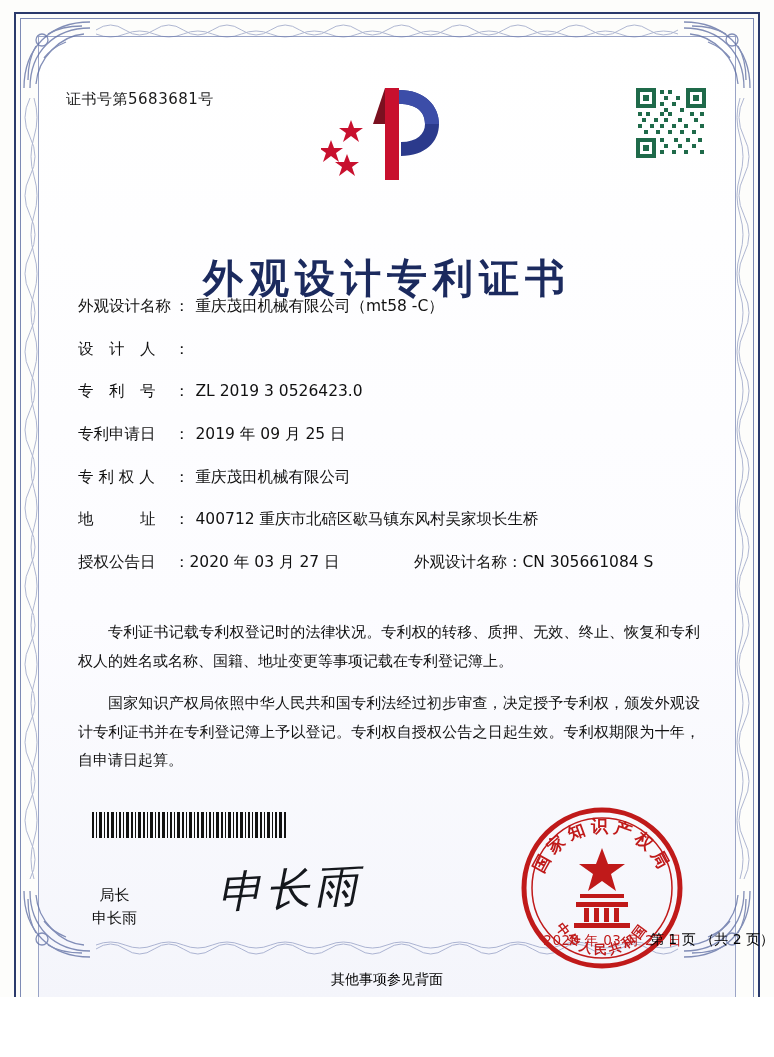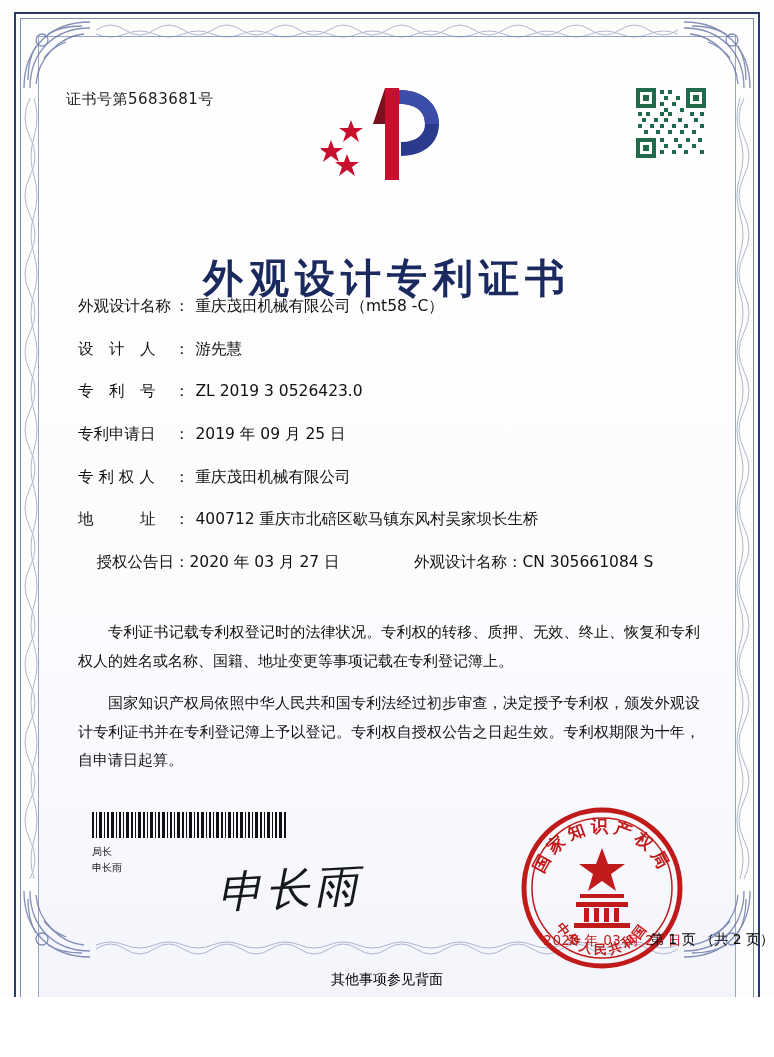--- a/index.html
+++ b/index.html
@@ -133,21 +133,21 @@
   }
   .field .colon { flex: 0 0 auto; padding-right: 6px; }
   .field .value { flex: 1 1 auto; }
 
   .field-row2 {
     display: flex;
     font-size: 15.5px;
     color: #111;
     margin-bottom: 16px;
   }
-  .field-row2 .half { display: flex; align-items: baseline; text-align: right; }
+  .field-row2 .half { display: flex; align-items: baseline; }
   .field-row2 .half.first { width: 336px; flex: 0 0 336px; }
   .field-row2 .half .label { width: 96px; flex: 0 0 96px; }
   .field-row2 .half.second .label { width: auto; flex: 0 0 auto; }
 
   
   .paras {
     position: absolute;
     left: 78px; right: 74px;
     top: 618px;
     font-size: 15px;
@@ -167,24 +167,25 @@
     top: 812px;
     width: 196px;
     height: 26px;
   }
   .barcode svg { display: block; width:100%; height:100%; }
 
   
   .sig-label {
     position: absolute;
     left: 92px;
-    top: 844px;
-    font-size: 10px;
+    top: 884px;
+    font-size: 15px;
     color: #111;
     line-height: 1.55;
+    text-align: center;
   }
   .signature {
     position: absolute;
     left: 218px;
     top: 860px;
     font-family: "DejaVu Serif", "Liberation Serif", serif;
     font-size: 44px;
     font-style: italic;
     color: #15181d;
     letter-spacing: 4px;
@@ -404,21 +405,20 @@
 
   <div class="fields">
     <div class="field">
       <span class="label">外观设计名称</span>
       <span class="colon">：</span>
       <span class="value">重庆茂田机械有限公司（mt58 -C）</span>
     </div>
     <div class="field">
       <span class="label">设　计　人</span>
       <span class="colon">：</span>
-      <span class="value">游先慧</span>
     </div>
     <div class="field">
       <span class="label">专　利　号</span>
       <span class="colon">：</span>
       <span class="value">ZL 2019 3 0526423.0</span>
     </div>
     <div class="field">
       <span class="label">专利申请日</span>
       <span class="colon">：</span>
       <span class="value">2019 年 09 月 25 日</span>

